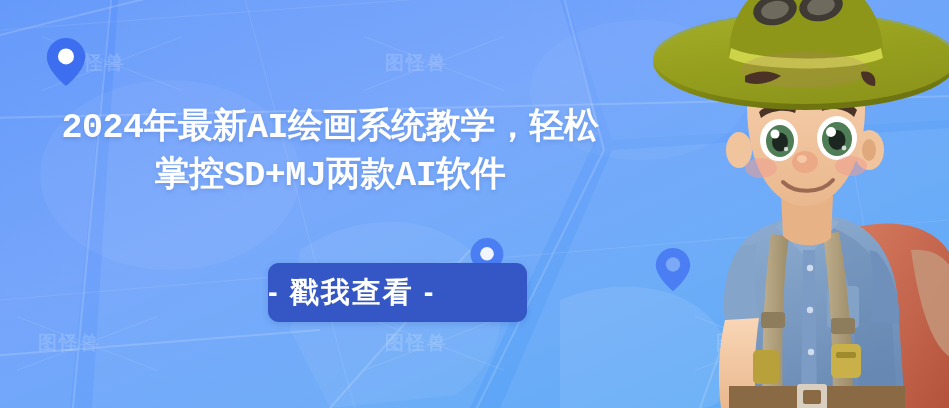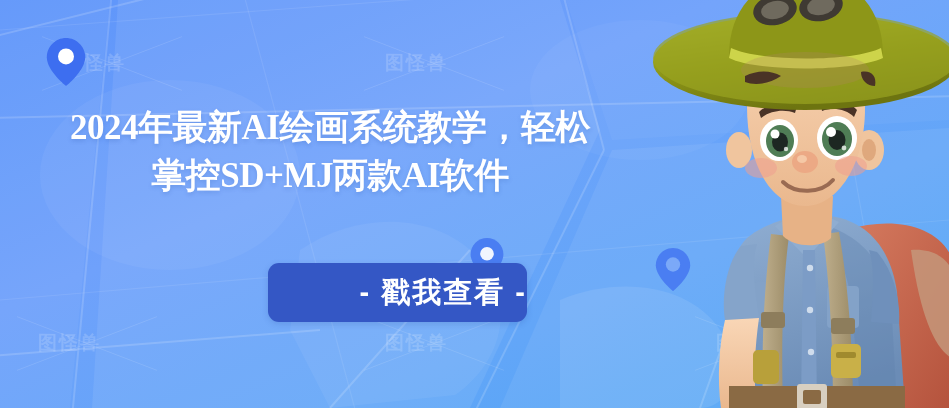--- a/index.html
+++ b/index.html
@@ -27,31 +27,31 @@
     left:0; top:104px;
     width:660px;
     text-align:center;
     color:#ffffff;
     font-size:35px;
     font-weight:bold;
     line-height:48px;
     letter-spacing:-0.5px;
     white-space:pre-line;
     text-shadow:0 2px 4px rgba(40,80,170,.22);
-    font-family:Liberation Serif, serif;
+    font-family:Liberation Mono, monospace;
   }
 
   
   #cta {
     position:absolute;
     left:268px; top:263px;
     width:259px; height:59px;
     background:#3457c5;
     border-radius:11px;
-    display:flex; align-items:center; justify-content:flex-end;
+    display:flex; align-items:center; justify-content:flex-start;
     cursor:pointer;
     box-shadow:0 2px 6px rgba(30,60,150,.18);
   }
   #cta-label {
     color:#ffffff;
     font-size:29px;
     font-weight:bold;
     letter-spacing:2px;
     line-height:1;
     font-family:"Liberation Sans","DejaVu Sans",sans-serif;

